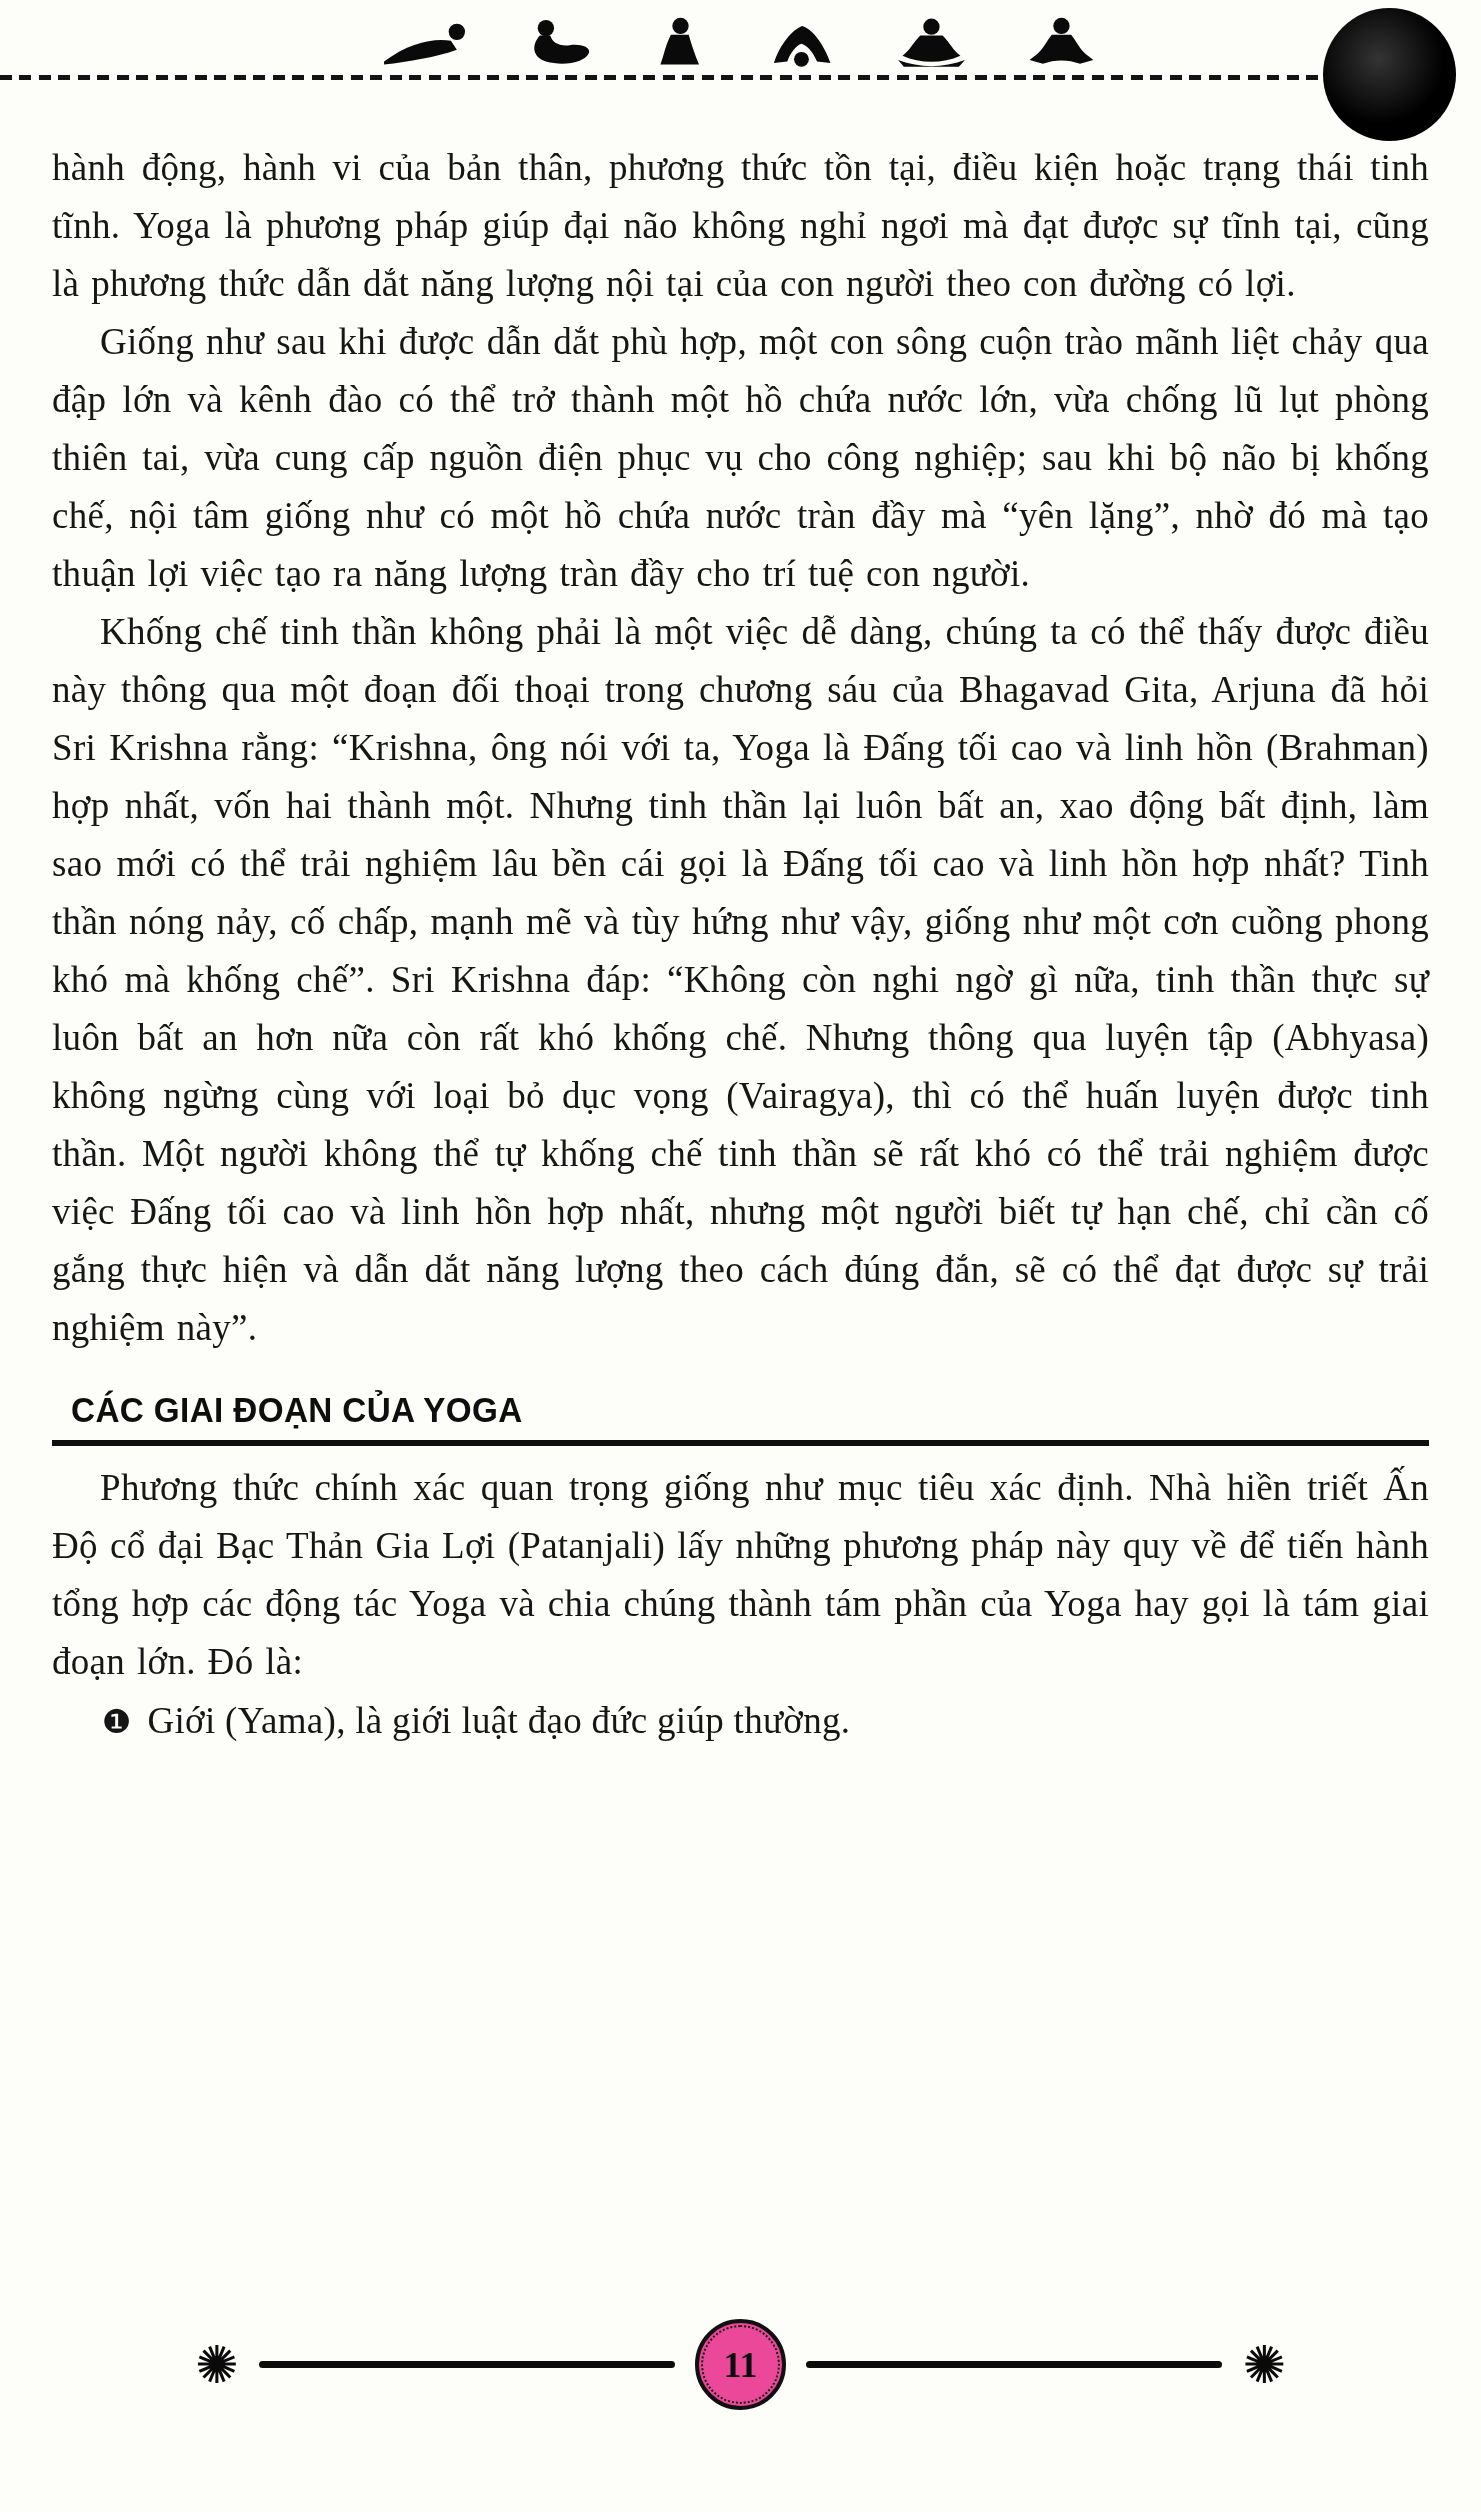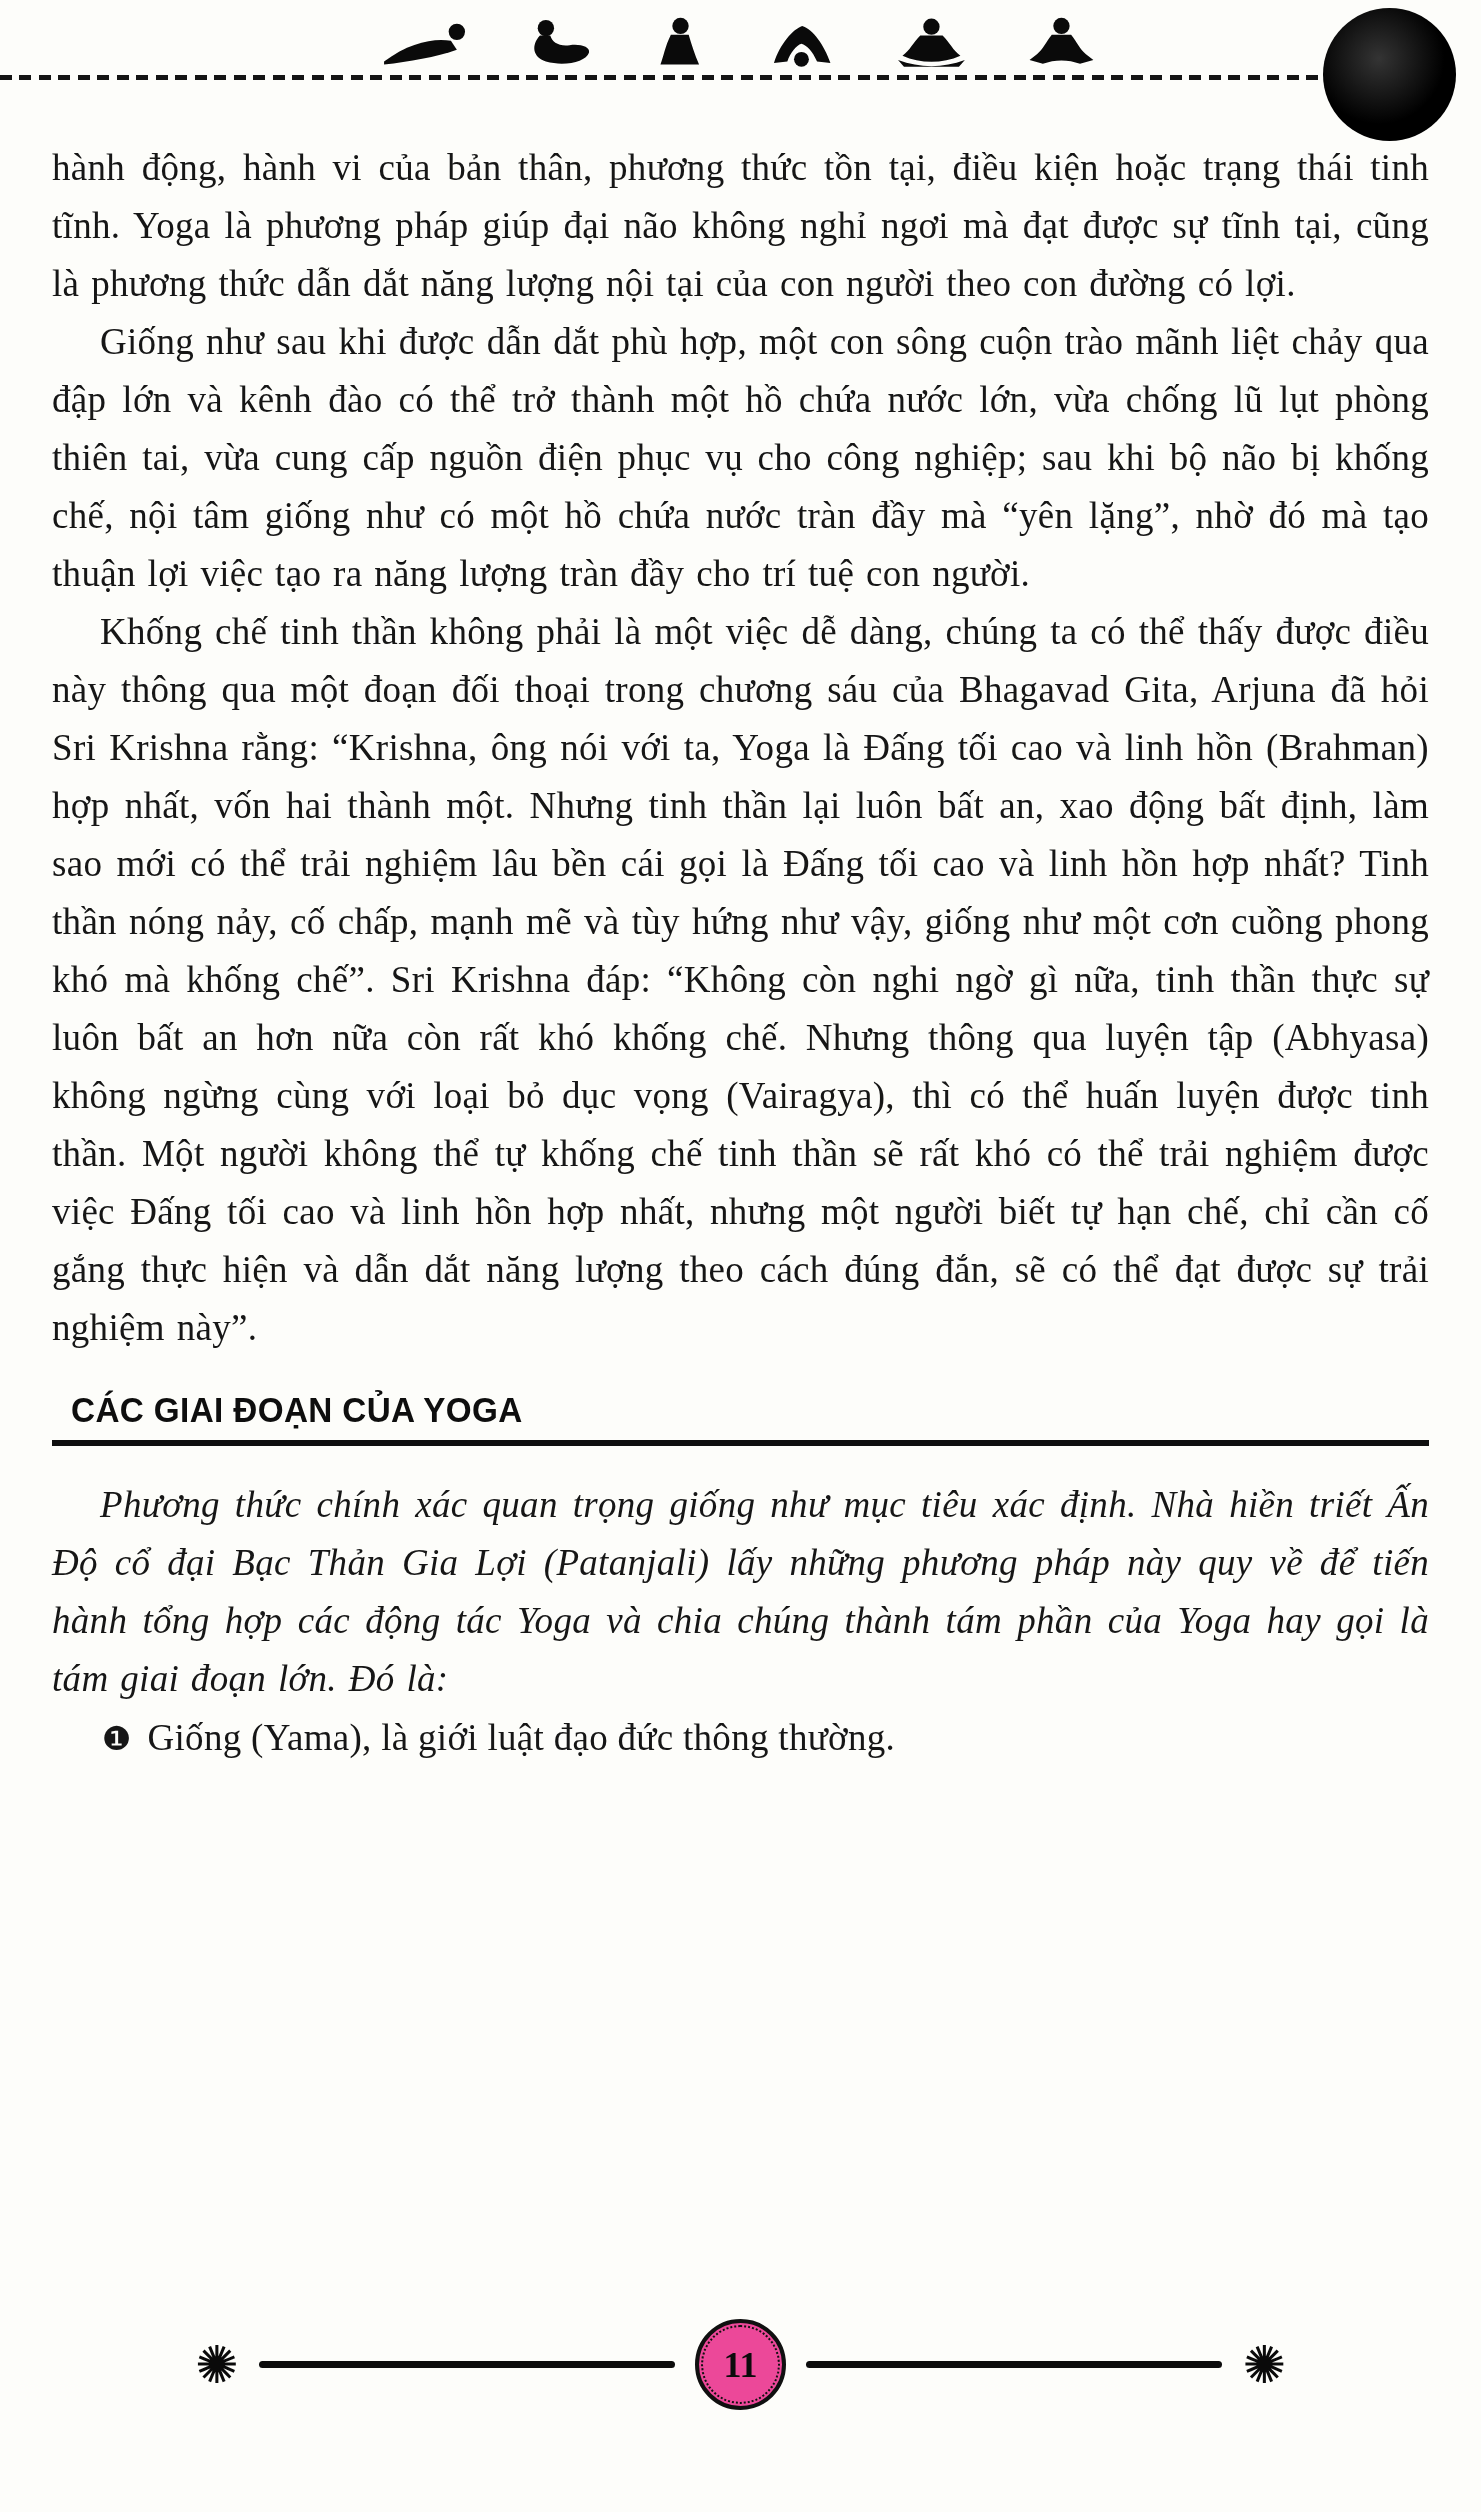--- a/index.html
+++ b/index.html
@@ -79,21 +79,21 @@
     letter-spacing: 0.4px;
     color: #0e0e0e;
     transform-origin: left center;
     transform: scaleX(0.95);
   }
   .heading-rule {
     height: 6.2px;
     background: #0f0f0f;
     margin-top: 9.4px;
   }
-  .after-heading { margin-top: 30px; font-style: italic; }
+  .after-heading { margin-top: 13px; }
 
   .list-item {
     display: flex;
     align-items: baseline;
     gap: 15.6px;
     padding-left: 50px;
     font-size: 37px;
     line-height: 58px;
     letter-spacing: 0.3px;
     margin-top: 1.6px;
@@ -205,21 +205,21 @@
     <p class="body-text indent">Giống như sau khi được dẫn dắt phù hợp, một con sông cuộn trào mãnh liệt chảy qua đập lớn và kênh đào có thể trở thành một hồ chứa nước lớn, vừa chống lũ lụt phòng thiên tai, vừa cung cấp nguồn điện phục vụ cho công nghiệp; sau khi bộ não bị khống chế, nội tâm giống như có một hồ chứa nước tràn đầy mà “yên lặng”, nhờ đó mà tạo thuận lợi việc tạo ra năng lượng tràn đầy cho trí tuệ con người.</p>
     <p class="body-text indent">Khống chế tinh thần không phải là một việc dễ dàng, chúng ta có thể thấy được điều này thông qua một đoạn đối thoại trong chương sáu của Bhagavad Gita, Arjuna đã hỏi Sri Krishna rằng: “Krishna, ông nói với ta, Yoga là Đấng tối cao và linh hồn (Brahman) hợp nhất, vốn hai thành một. Nhưng tinh thần lại luôn bất an, xao động bất định, làm sao mới có thể trải nghiệm lâu bền cái gọi là Đấng tối cao và linh hồn hợp nhất? Tinh thần nóng nảy, cố chấp, mạnh mẽ và tùy hứng như vậy, giống như một cơn cuồng phong khó mà khống chế”. Sri Krishna đáp: “Không còn nghi ngờ gì nữa, tinh thần thực sự luôn bất an hơn nữa còn rất khó khống chế. Nhưng thông qua luyện tập (Abhyasa) không ngừng cùng với loại bỏ dục vọng (Vairagya), thì có thể huấn luyện được tinh thần. Một người không thể tự khống chế tinh thần sẽ rất khó có thể trải nghiệm được việc Đấng tối cao và linh hồn hợp nhất, nhưng một người biết tự hạn chế, chỉ cần cố gắng thực hiện và dẫn dắt năng lượng theo cách đúng đắn, sẽ có thể đạt được sự trải nghiệm này”.</p>
 
     <h2 class="section-heading">CÁC GIAI ĐOẠN CỦA YOGA</h2>
     <div class="heading-rule"></div>
 
     <p class="body-text indent after-heading">Phương thức chính xác quan trọng giống như mục tiêu xác định. Nhà hiền triết Ấn Độ cổ đại Bạc Thản Gia Lợi (Patanjali) lấy những phương pháp này quy về để tiến hành tổng hợp các động tác Yoga và chia chúng thành tám phần của Yoga hay gọi là tám giai đoạn lớn. Đó là:</p>
 
     <div class="list-item">
       <span class="list-marker">❶</span>
-      <span class="list-text">Giống (Yama), là giới luật đạo đức thông thường.</span>
+      <span class="list-text">Giới (Yama), là giới luật đạo đức giúp thường.</span>
     </div>
   </main>
 
   <footer class="page-footer">
     <span class="ornament">✺</span>
     <span class="footer-rule"></span>
     <span class="page-number-circle">
       <span class="page-number">11</span>
     </span>
     <span class="footer-rule"></span>

